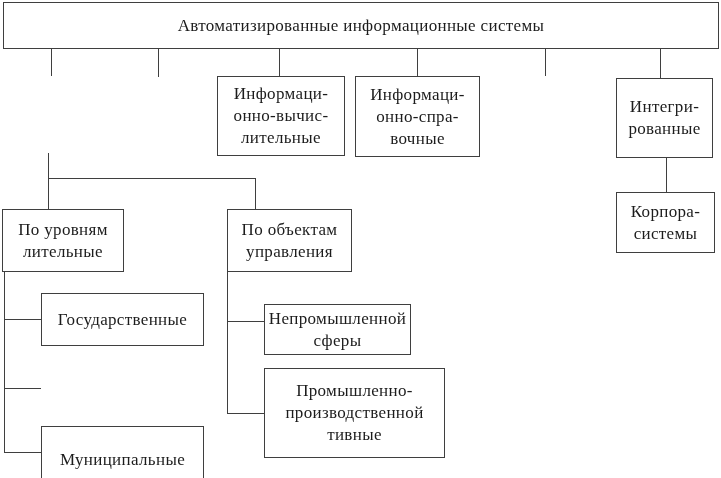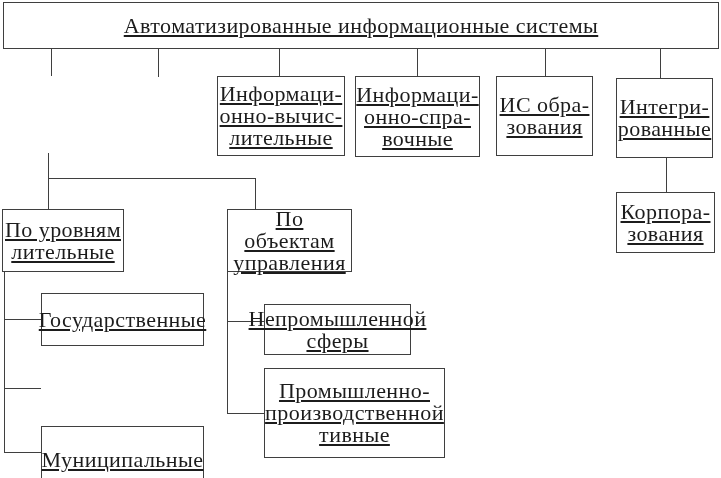--- a/index.html
+++ b/index.html
@@ -20,24 +20,23 @@
     position: absolute;
     box-sizing: border-box;
     border: 1px solid var(--border);
     background: var(--background);
     color: var(--text);
     display: flex;
     align-items: center;
     justify-content: center;
     text-align: center;
     white-space: pre-line;
-    font-size: 22px;
+    font-size: 17px;
     line-height: 22px;
     letter-spacing: 0.02em;
-    text-decoration: underline;
   }
   .vline { position: absolute; width: 1px; background: var(--border); }
   .hline { position: absolute; height: 1px; background: var(--border); }
 </style>
 </head>
 <body>
 
 <div class="stage">
 
   <div class="box" style="left:3px; top:2px; width:716px; height:47px">Автоматизированные информационные системы</div>
@@ -48,28 +47,26 @@
   <div class="vline" style="left:417px; top:49px; height:27px"></div>
   <div class="vline" style="left:545px; top:49px; height:27px"></div>
   <div class="vline" style="left:660px; top:49px; height:29px"></div>
 
   <div class="box" style="left:217px; top:76px; width:128px; height:80px">Информаци-
 онно-вычис-
 лительные</div>
   <div class="box" style="left:355px; top:76px; width:125px; height:81px">Информаци-
 онно-спра-
 вочные</div>
-  <div class="box" style="left:496px; top:76px; width:97px;  height:80px">ИС обра-
-зования</div>
   <div class="box" style="left:616px; top:78px; width:97px;  height:80px">Интегри-
 рованные</div>
 
   <div class="vline" style="left:666px; top:158px; height:34px"></div>
   <div class="box" style="left:616px; top:192px; width:99px; height:61px">Корпора-
-зования</div>
+системы</div>
 
   <div class="vline" style="left:48px;  top:153px; height:56px"></div>
   <div class="hline" style="left:48px;  top:178px; width:208px"></div>
   <div class="vline" style="left:255px; top:178px; height:31px"></div>
 
   <div class="box" style="left:2px;   top:209px; width:122px; height:63px">По уровням
 лительные</div>
   <div class="box" style="left:227px; top:209px; width:125px; height:63px">По объектам
 управления</div>
 

